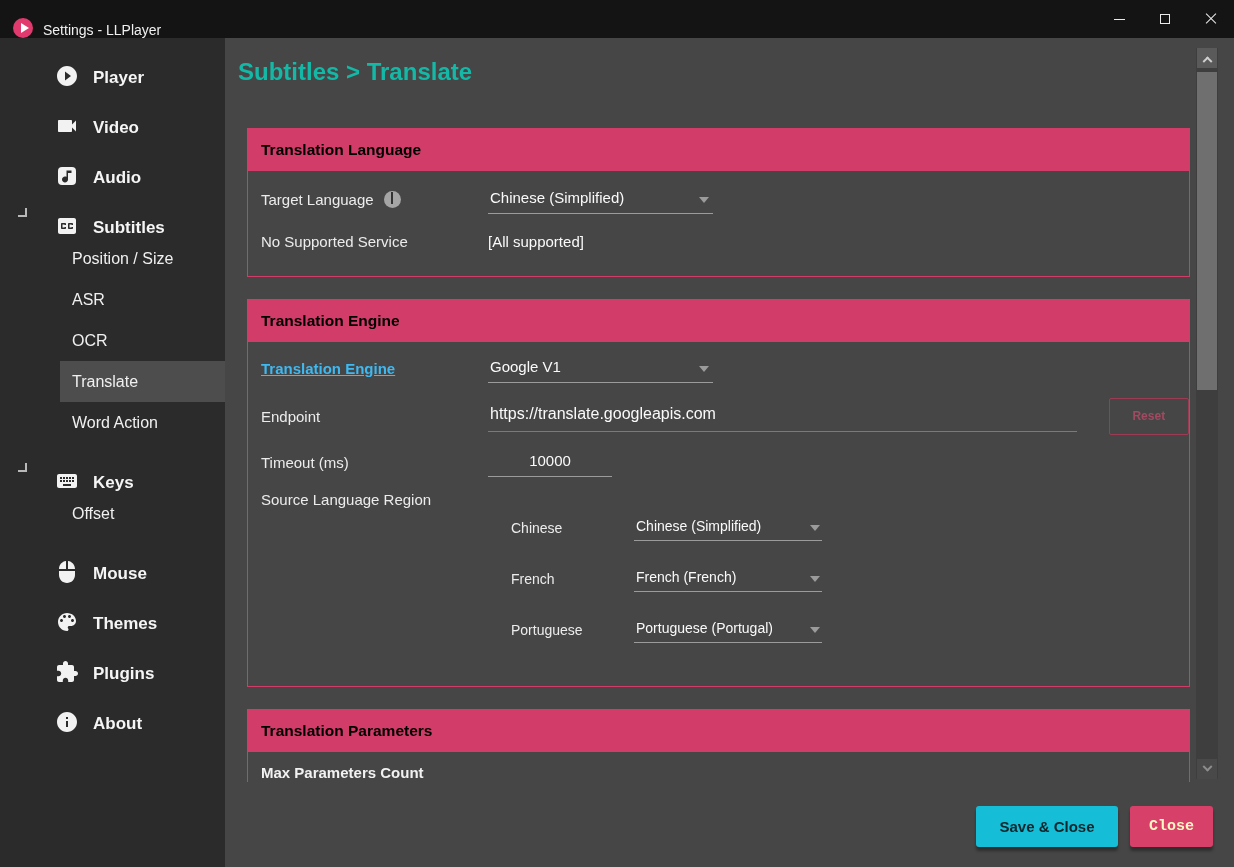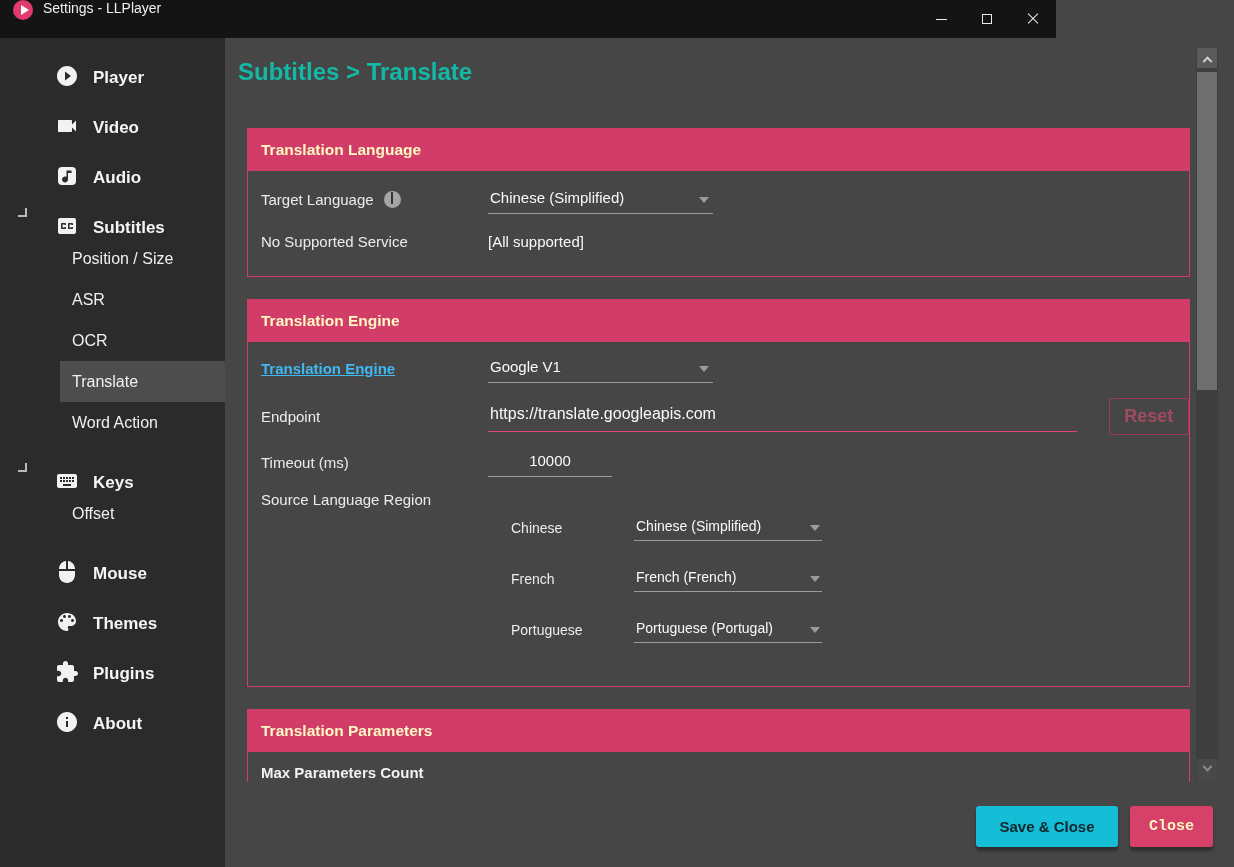--- a/index.html
+++ b/index.html
@@ -6,22 +6,22 @@
   html,body { width:1234px; height:867px; overflow:hidden; }
   body {
     font-family:"Liberation Sans", sans-serif;
     background:#464646;
     position:relative;
     color:#ececec;
   }
 
   
   .titlebar {
-    position:absolute; left:0; top:0; width:1056px; height:38px;
-    background:#141414; display:flex; align-items:flex-start;
+    position:absolute; left:0; top:0; width:1234px; height:38px;
+    background:#141414; display:flex; align-items:flex-end;
   }
   .app-icon {
     width:20px; height:20px; border-radius:50%;
     background:#e13a6e; margin:0 10px 0 13px; position:relative;
   }
   .app-icon::after {
     content:""; position:absolute; left:8px; top:5px;
     border-left:8px solid #ffffff; border-top:5px solid transparent;
     border-bottom:5px solid transparent;
   }
@@ -70,21 +70,21 @@
     font-size:24px; font-weight:bold; color:#14b8a6;
   }
   .scrollarea { position:absolute; left:0; top:0; width:1009px; height:744px; overflow:hidden; }
 
   .section {
     position:absolute; left:22px; width:943px;
     border:1px solid #d23c69; background:#464646;
   }
   .sec-header {
     height:42px; line-height:42px; background:#d23c69;
-    padding-left:13px; font-size:15.5px; font-weight:bold; color:#fef9c3;
+    padding-left:13px; font-size:15.5px; font-weight:bold; color:#000000;
   }
   .sec1 { top:90px; height:149px; }
   .sec2 { top:261px; height:388px; }
   .sec3 { top:671px; height:120px; }
 
   .row { position:absolute; left:0; width:100%; display:flex; align-items:center; }
   .row .label { width:240px; padding-left:13px; font-size:15px; color:#ececec; flex:0 0 auto; }
   .label-inline { display:flex; align-items:center; gap:10px; }
 
   .dropdown {
@@ -111,21 +111,21 @@
   }
   .num-input {
     background:transparent; border:none; outline:none;
     border-bottom:1px solid #9b9b9b; color:#fafafa;
     font-family:"Liberation Sans", sans-serif; font-size:15px;
     width:124px; text-align:center; padding:4px 2px 7px 2px;
   }
   .reset-btn {
     margin-left:32px; width:81px; height:37px;
     background:transparent; border:1px solid #9e3b54; border-radius:2px;
-    color:#a14a61; font-size:18px; font-weight:bold;
+    color:#a14a61; font-size:12px; font-weight:bold;
     font-family:"Liberation Sans", sans-serif; cursor:default;
   }
 
   .region-row { position:absolute; height:51px; display:flex; align-items:center; width:100%; }
   .region-row .rlabel { margin-left:263px; width:123px; font-size:14px; color:#ececec; }
   .region-dd {
     position:relative; width:188px; border-bottom:1px solid #9b9b9b;
     padding:4px 18px 6px 2px; font-size:14px; color:#fafafa; cursor:pointer;
   }
   .region-dd .chev {

